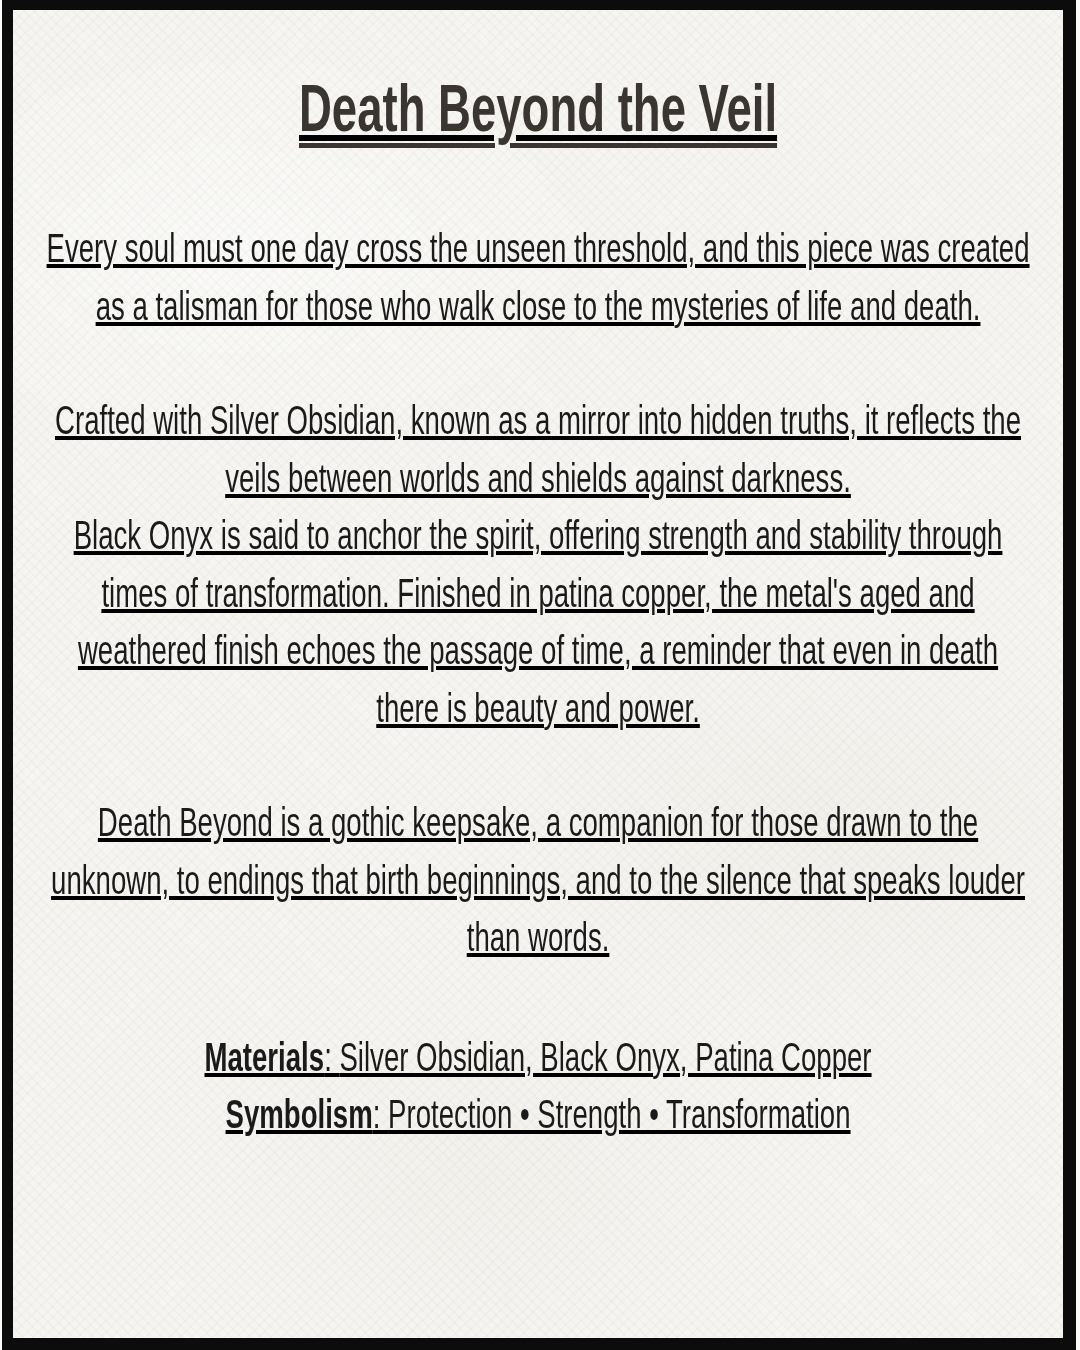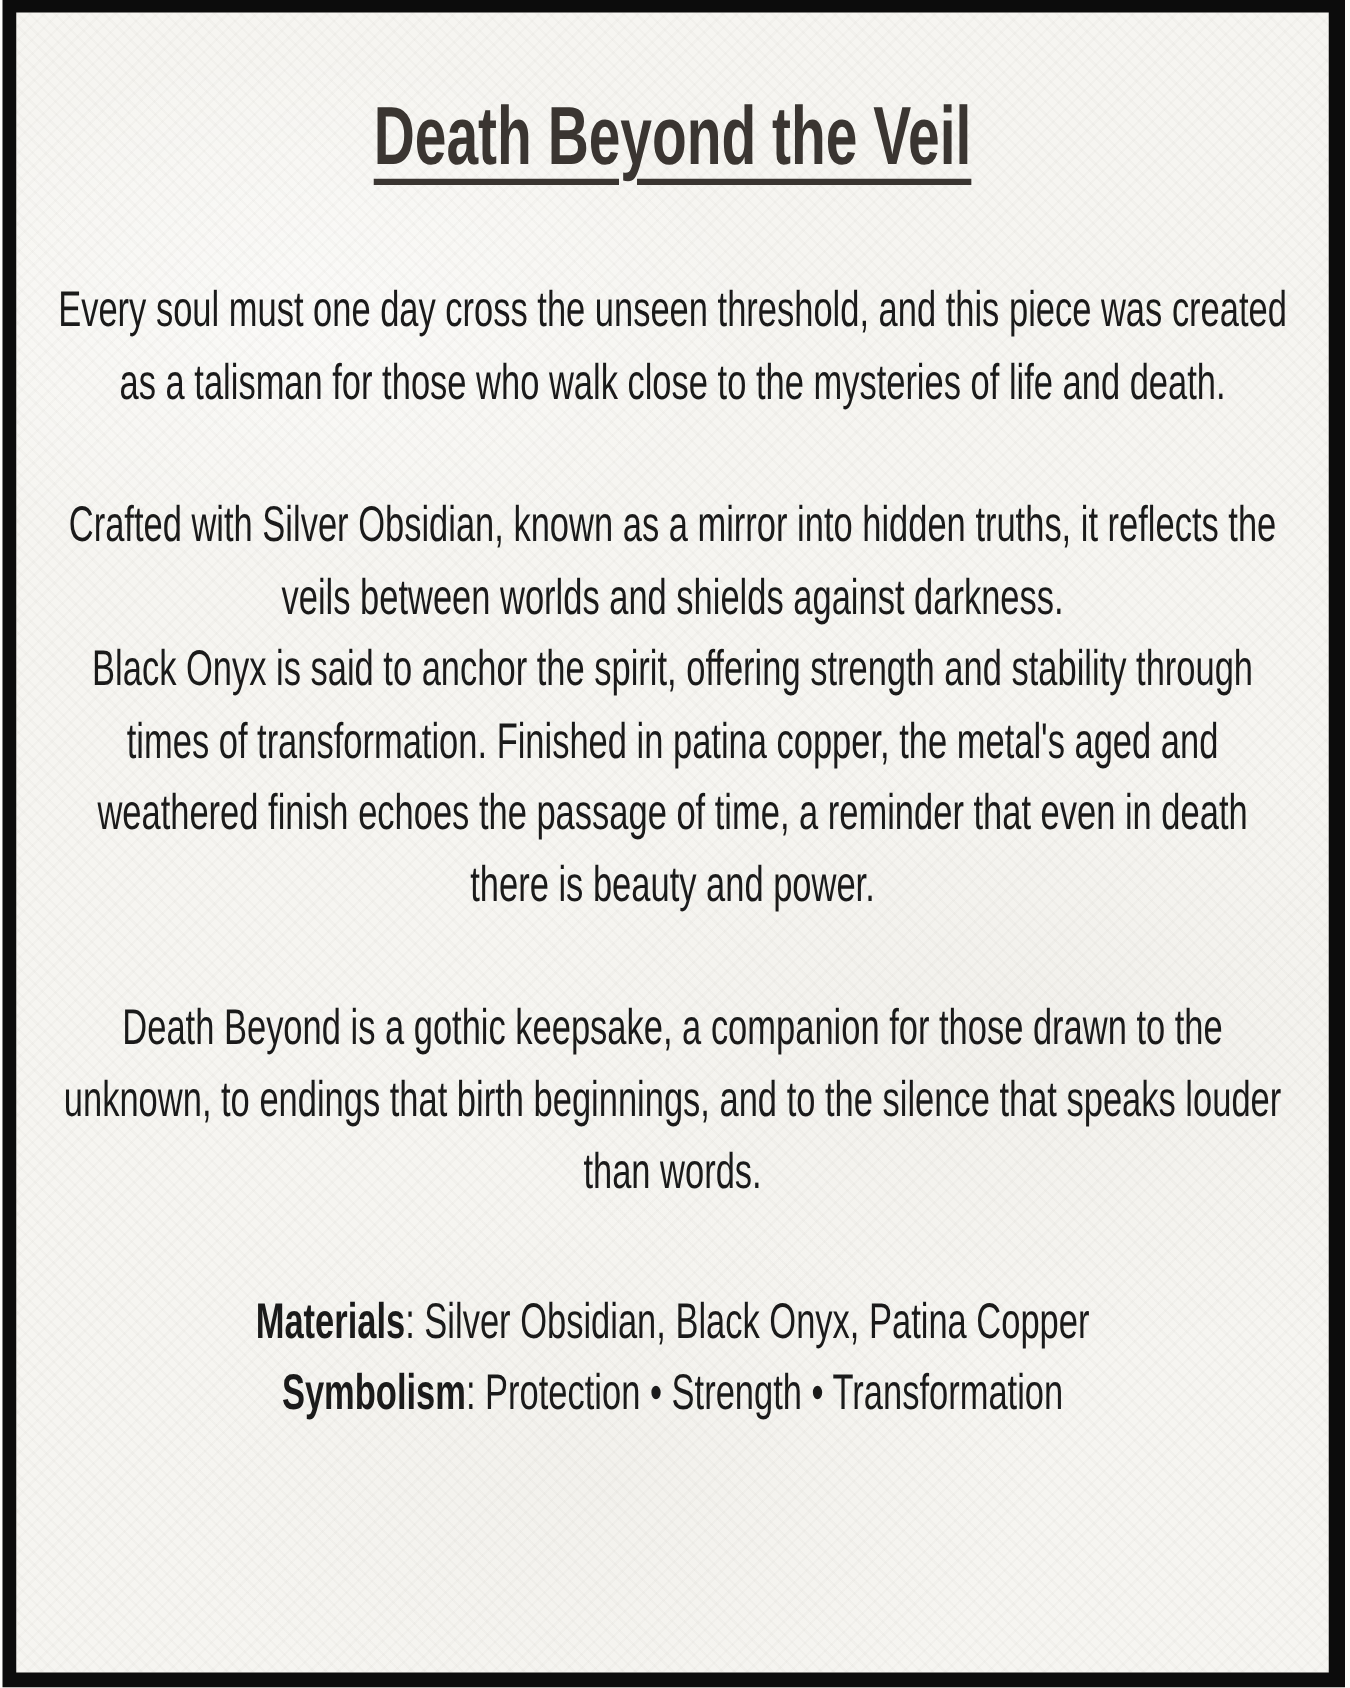--- a/index.html
+++ b/index.html
@@ -29,20 +29,21 @@
       repeating-linear-gradient(45deg, rgba(120,115,105,0.035) 0 2px, rgba(0,0,0,0) 2px 7px),
       repeating-linear-gradient(-45deg, rgba(120,115,105,0.03) 0 2px, rgba(0,0,0,0) 2px 8px),
       radial-gradient(520px 300px at 22% 18%, rgba(255,255,255,0.5), rgba(255,255,255,0) 70%),
       radial-gradient(620px 360px at 78% 62%, rgba(210,206,196,0.12), rgba(0,0,0,0) 70%),
       radial-gradient(500px 320px at 45% 88%, rgba(210,206,196,0.1), rgba(0,0,0,0) 70%);
   }
   .content {
     position: relative;
     padding: 66px 30px 0 30px;
     height: 100%;
+    text-decoration: underline;
   }
   
   .cond {
     width: 145%;
     transform: scaleX(0.6897);
     transform-origin: 0 0;
   }
   .page-title {
     margin: 0 0 80px 0;
     font-size: 66px;

